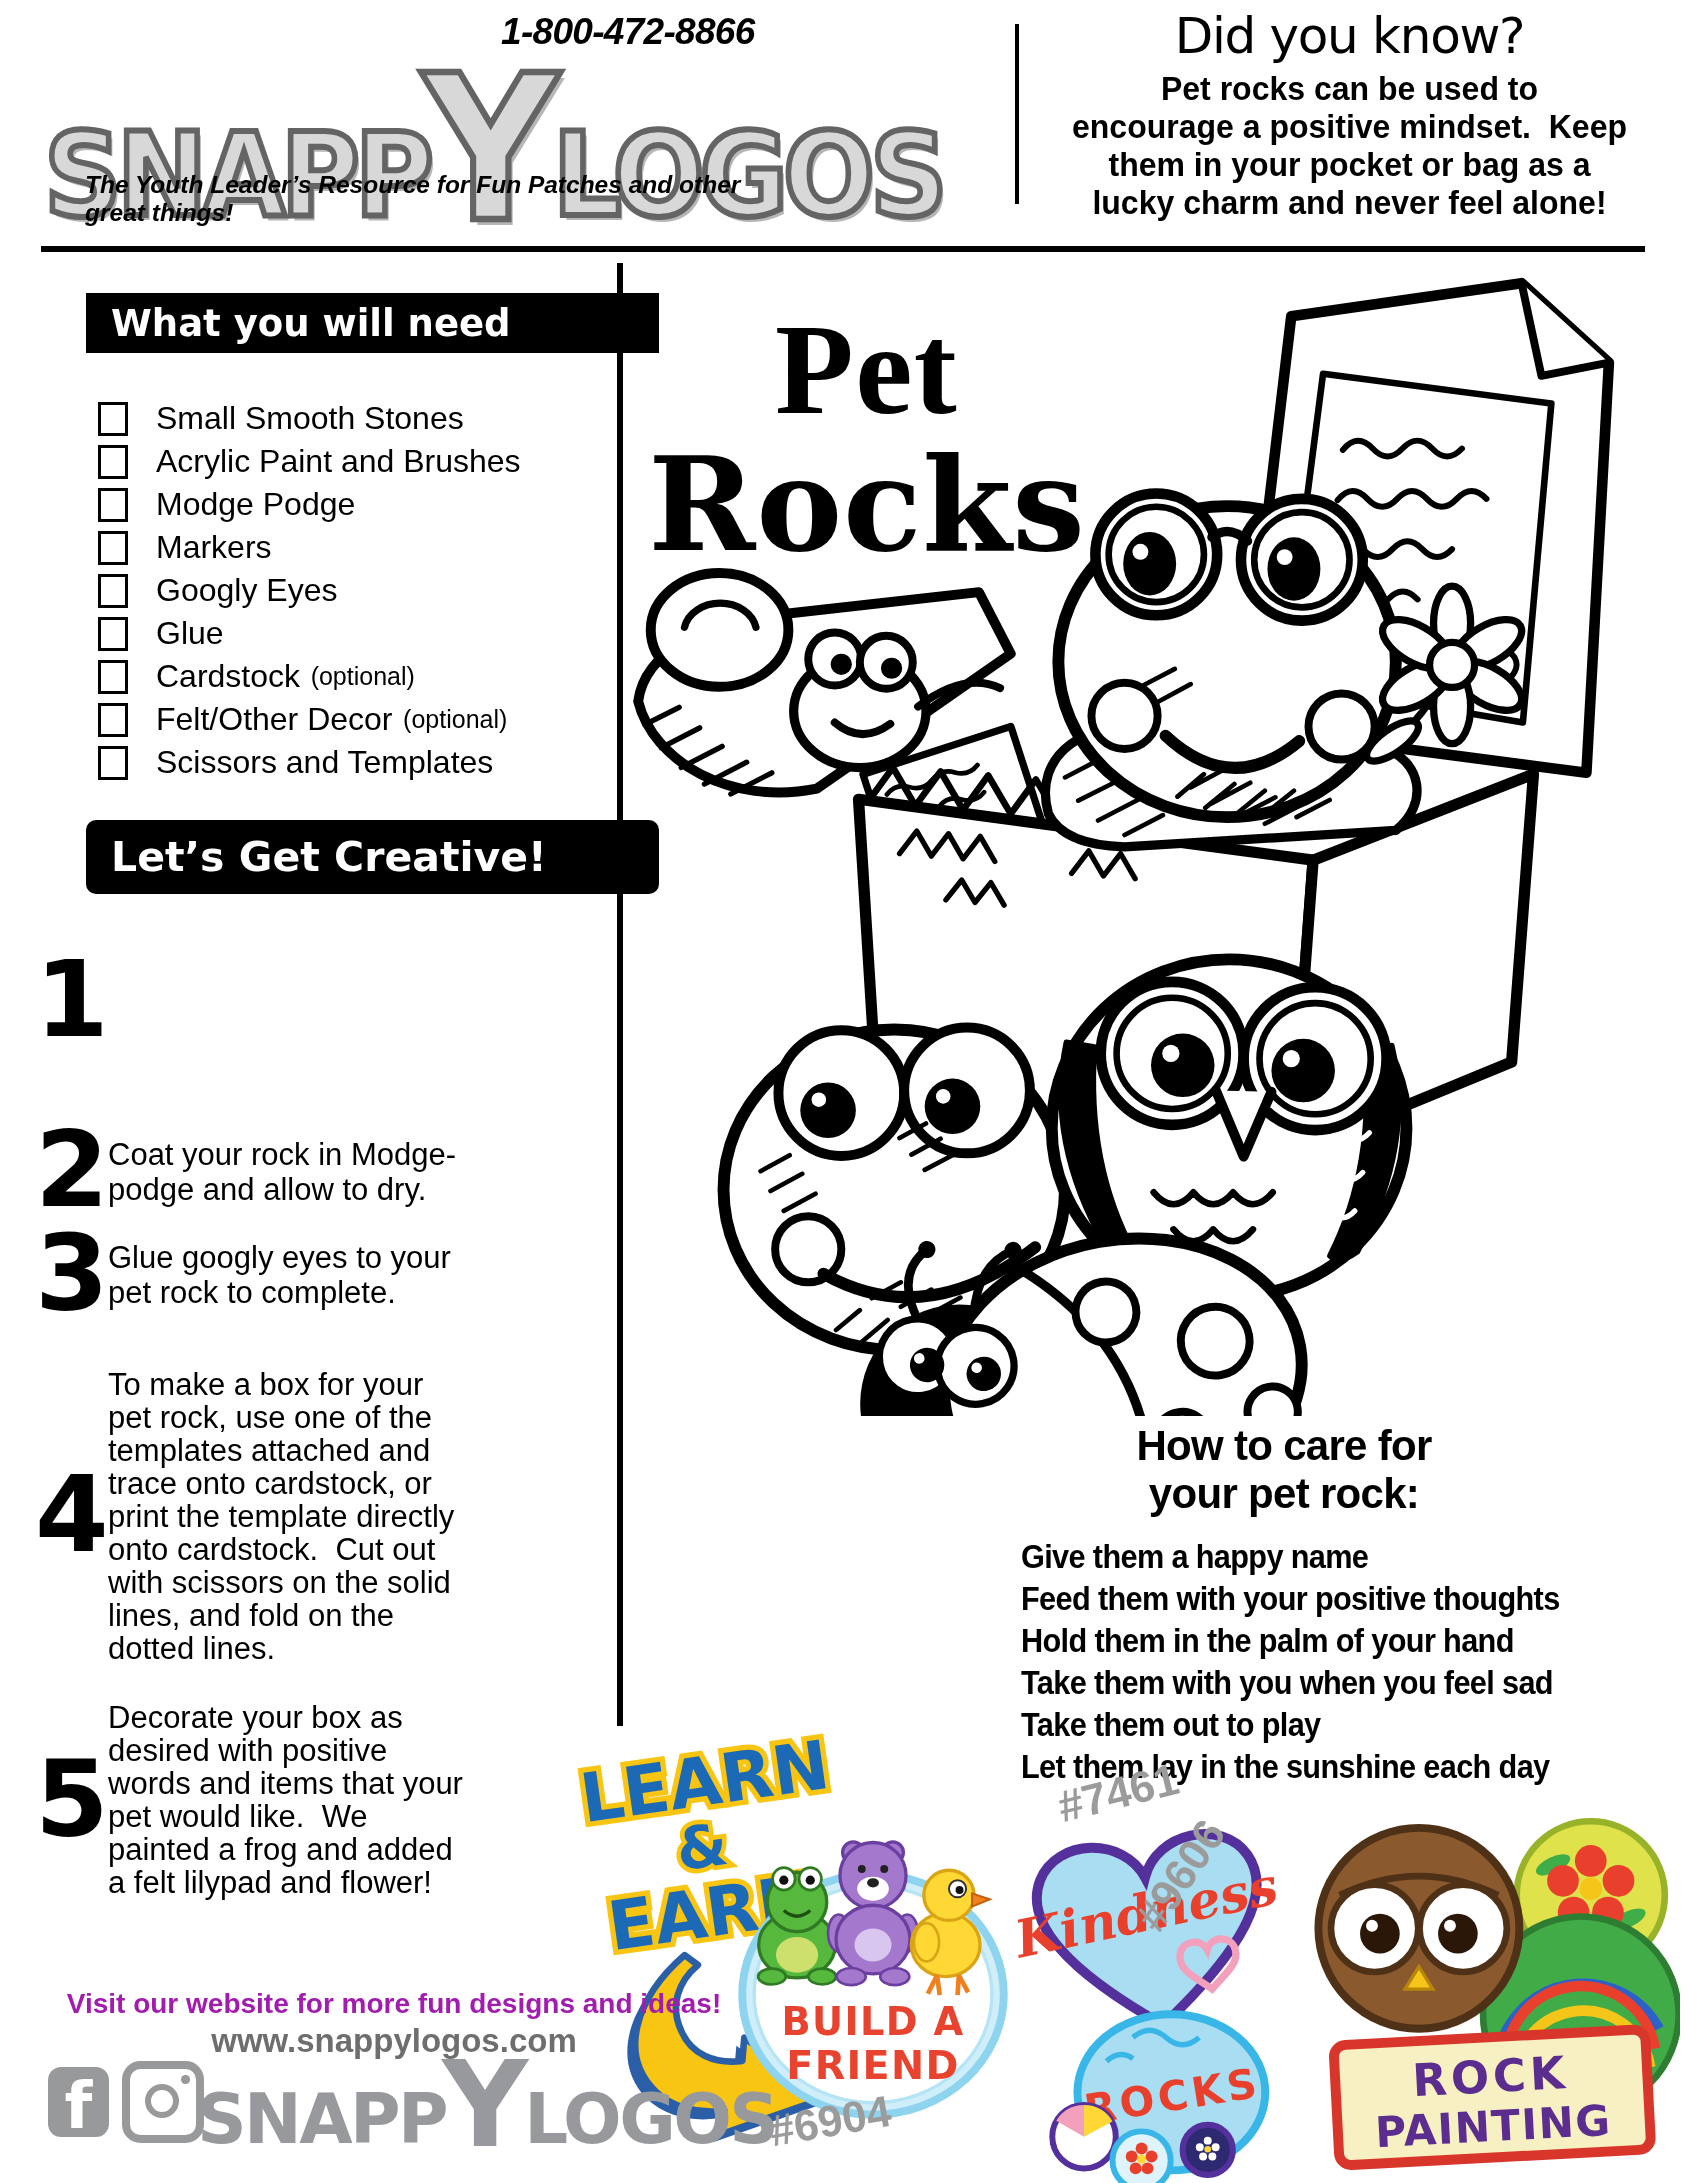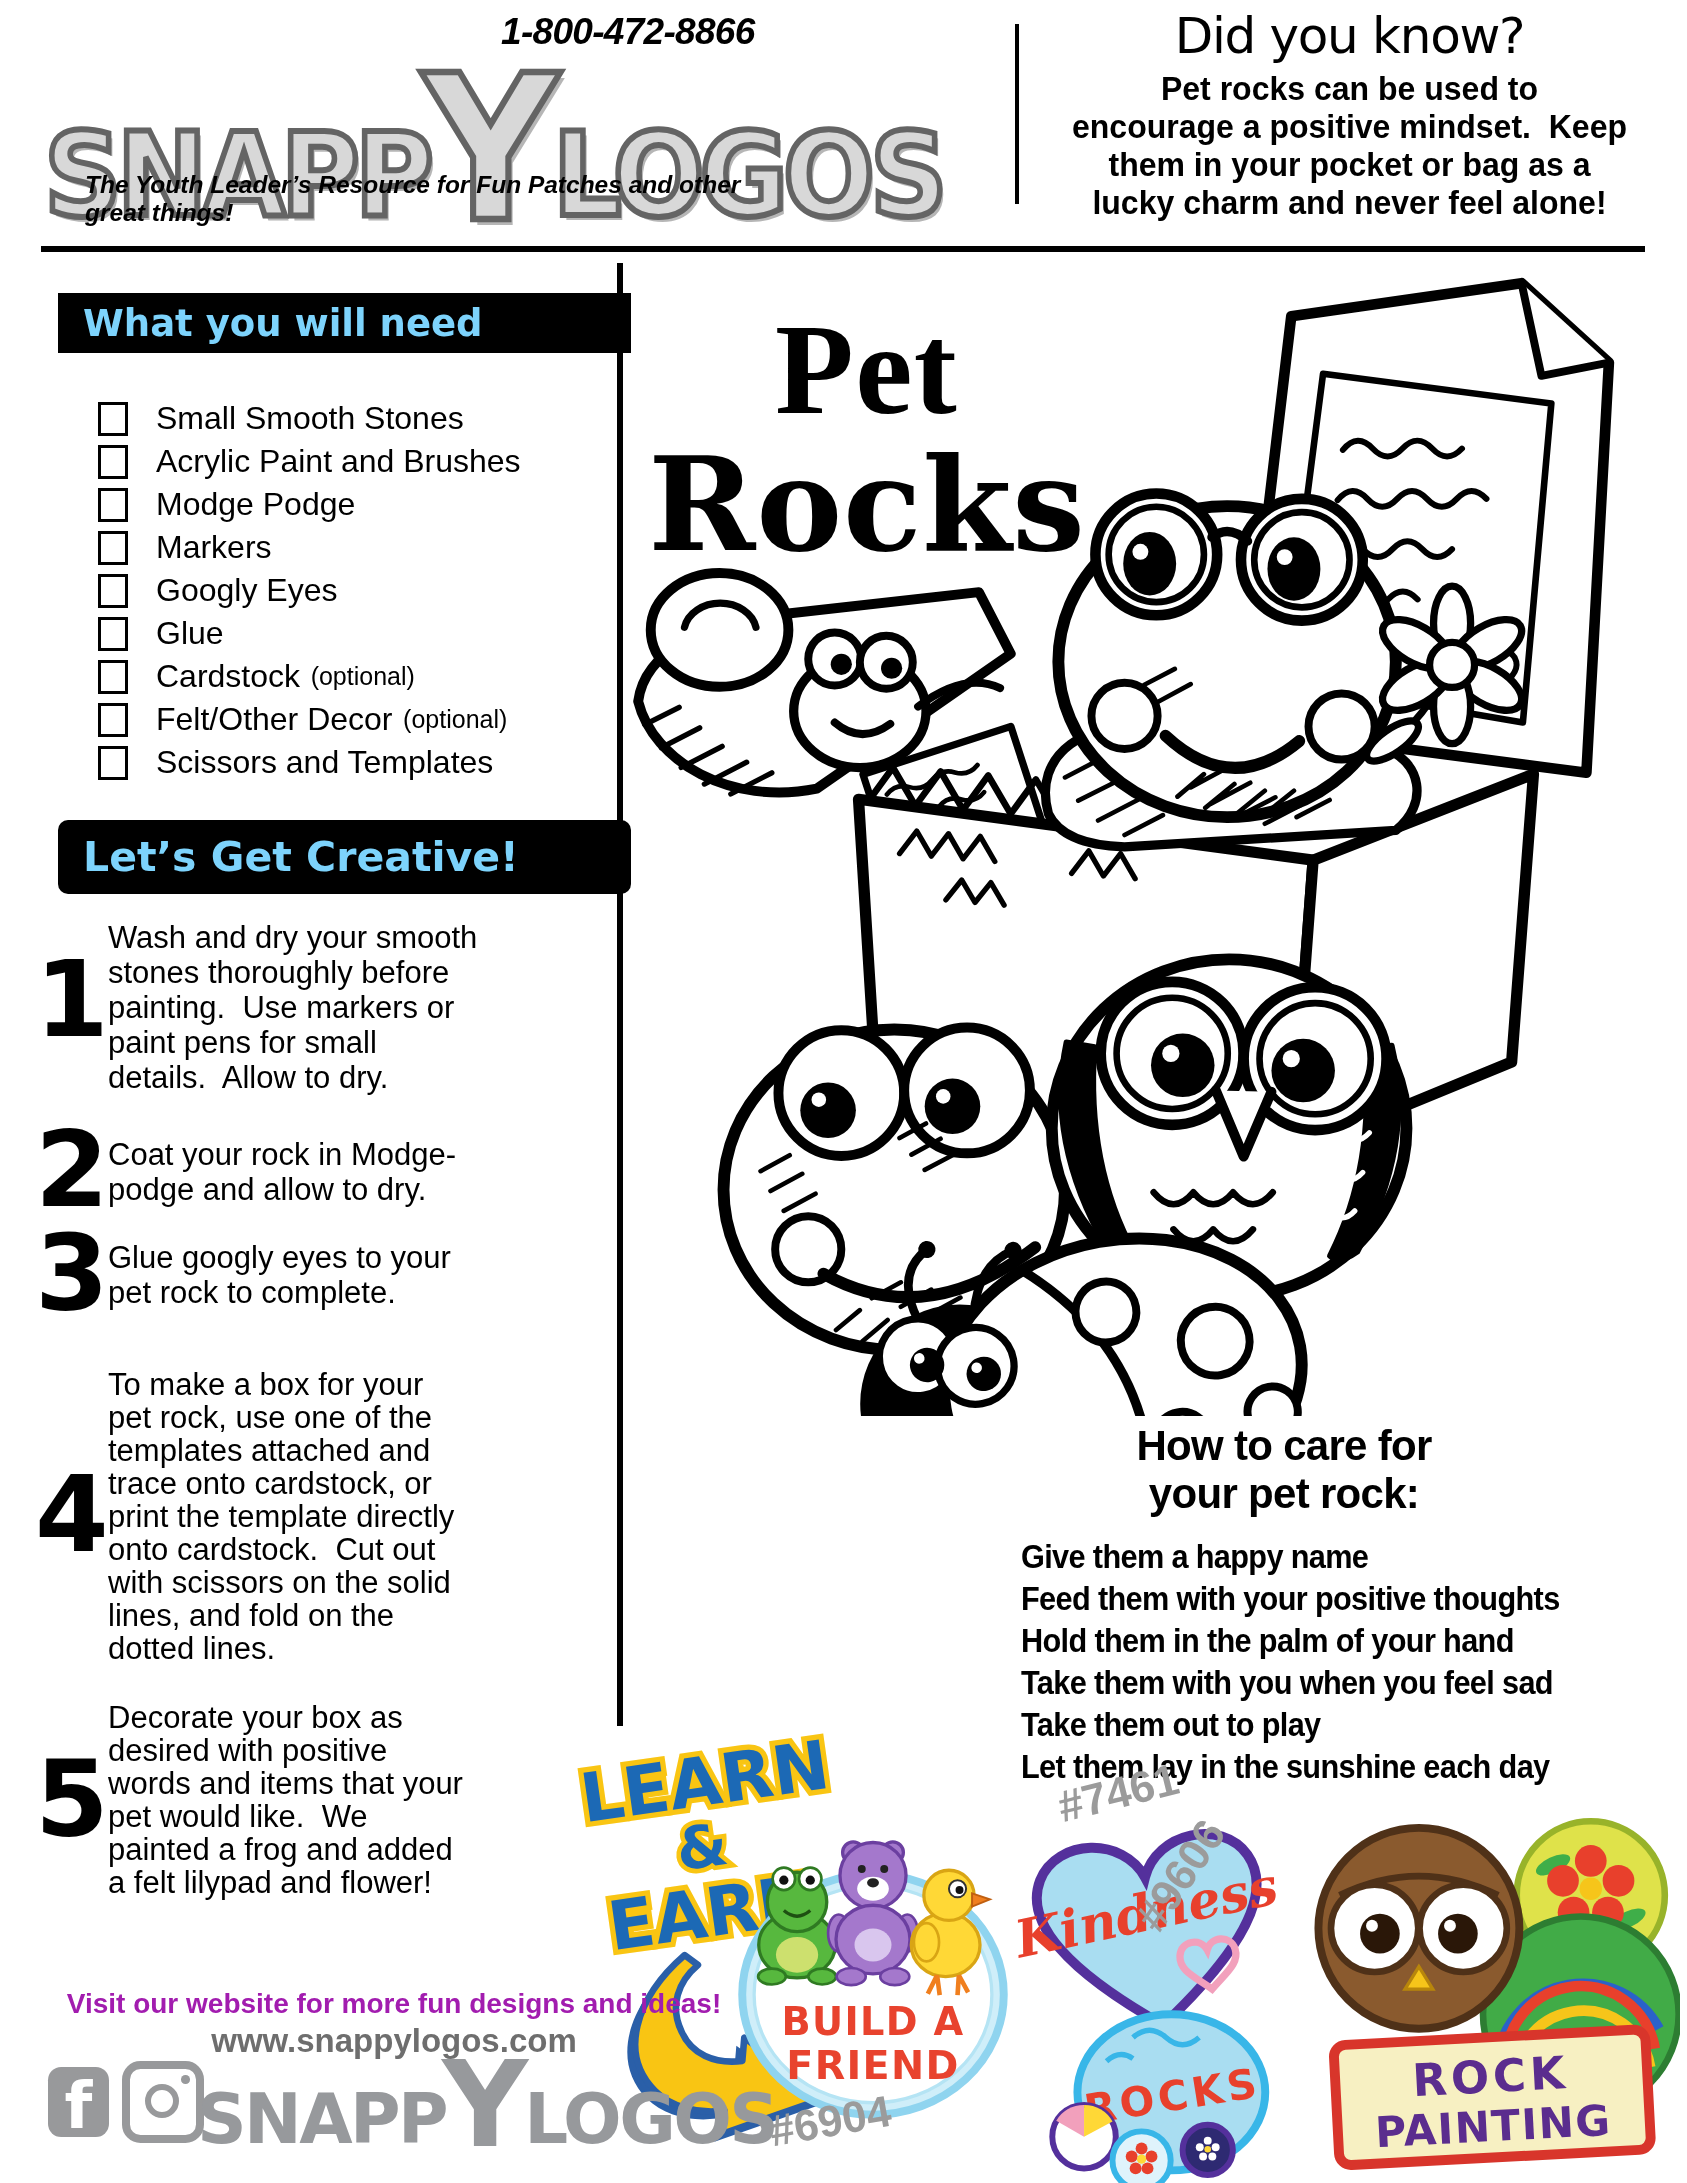--- a/index.html
+++ b/index.html
@@ -20,22 +20,22 @@
                  text-shadow:4.6px 6px 0 rgba(110,110,110,.5);margin:0 -6.6px;position:relative;top:10.6px;}
   .tagline{left:85px;top:171px;width:701px;font-size:24.5px;font-weight:800;font-style:italic;}
   .hdr-divider{left:1015px;top:24px;width:4px;height:180px;background:#000;}
   .dyk{left:1032px;top:6.6px;width:635px;text-align:center;}
   .dyk-title{font-size:50px;font-weight:400;font-family:"DejaVu Sans", sans-serif;letter-spacing:-1.3px;}
   .dyk-body{margin-top:5.3px;font-size:33px;font-weight:800;line-height:38px;
             font-family:"Liberation Sans", sans-serif;transform:scaleX(.97);transform-origin:center top;}
   .hrule{left:41px;top:246px;width:1604px;height:6px;background:#000;}
 
   
-  .banner{background:#000;color:#7dd3fc;display:flex;align-items:center;
-          font-family:"DejaVu Sans", sans-serif;font-weight:900;}
+  .banner{background:#000;color:#ffffff;display:flex;align-items:center;
+          font-family:"DejaVu Sans", sans-serif;font-weight:900;margin-left:28px;}
   .banner1{left:58px;top:293px;width:548px;height:60px;font-size:37px;padding-left:25px;}
   .banner2{left:58px;top:820px;width:548px;height:74px;font-size:41px;padding-left:25px;border-radius:10px;}
   .checklist{left:98px;top:397px;width:516px;}
   .chk-row{display:flex;align-items:center;height:43px;}
   .chk-box{flex:0 0 auto;width:24px;height:28px;border:3.3px solid #000;margin-right:28px;background:#fff;}
   .chk-label{font-size:32px;}
   .chk-note{font-size:25px;margin-left:10.6px;}
   .step-num{width:86px;text-align:center;font-size:106px;line-height:106px;font-weight:900;
             font-family:"DejaVu Sans", sans-serif;left:29px;}
   .step-text{left:108px;width:523px;font-size:31px;}
@@ -154,27 +154,20 @@
   <div class="abs banner banner2">
     <span>Let’s Get Creative!</span>
   </div>
 
   <div class="abs step-num" style="top:947px">1</div>
   <div class="abs step-num" style="top:1117px">2</div>
   <div class="abs step-num" style="top:1221px">3</div>
   <div class="abs step-num" style="top:1462px">4</div>
   <div class="abs step-num" style="top:1747px">5</div>
 
-  <div class="abs step-text s13" style="top:920px">
-    <div class="keepws">Wash and dry your smooth</div>
-    <div class="keepws">stones thoroughly before</div>
-    <div class="keepws">painting.  Use markers or</div>
-    <div class="keepws">paint pens for small</div>
-    <div class="keepws">details.  Allow to dry.</div>
-  </div>
   <div class="abs step-text s13" style="top:1137px">
     <div class="keepws">Coat your rock in Modge-</div>
     <div class="keepws">podge and allow to dry.</div>
   </div>
   <div class="abs step-text s13" style="top:1240px">
     <div class="keepws">Glue googly eyes to your</div>
     <div class="keepws">pet rock to complete.</div>
   </div>
   <div class="abs step-text s45" style="top:1368px">
     <div class="keepws">To make a box for your</div>

